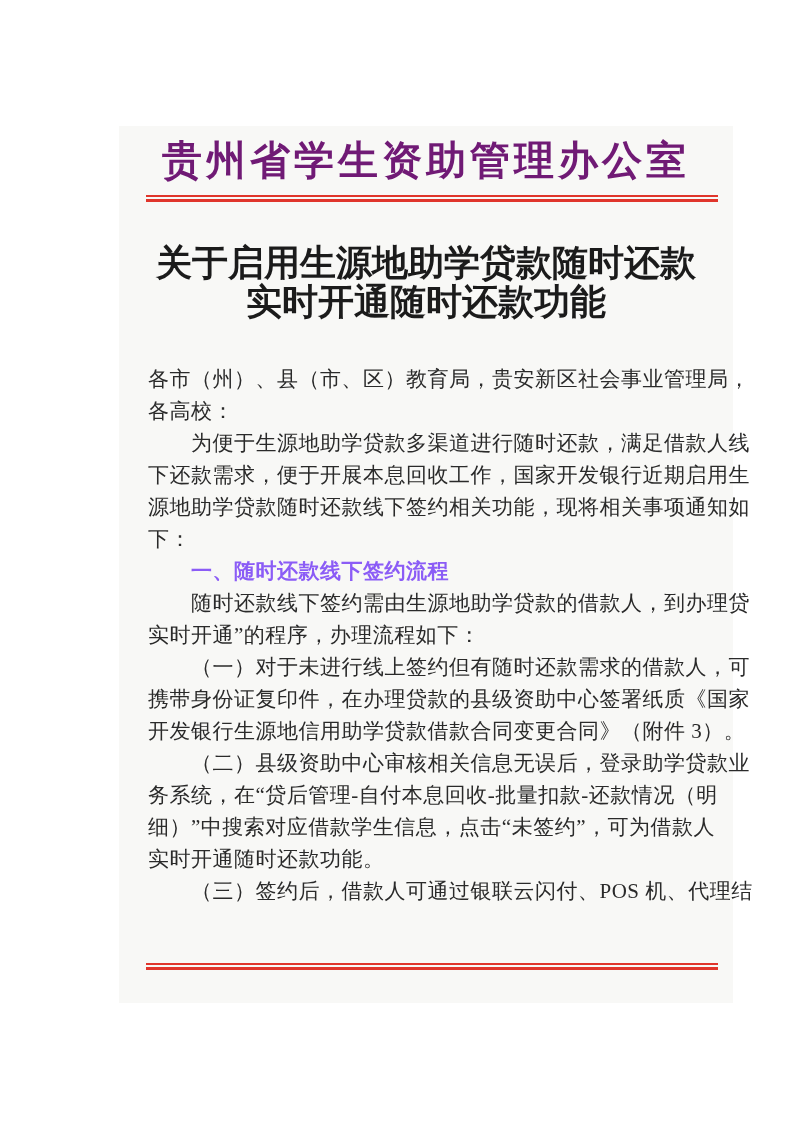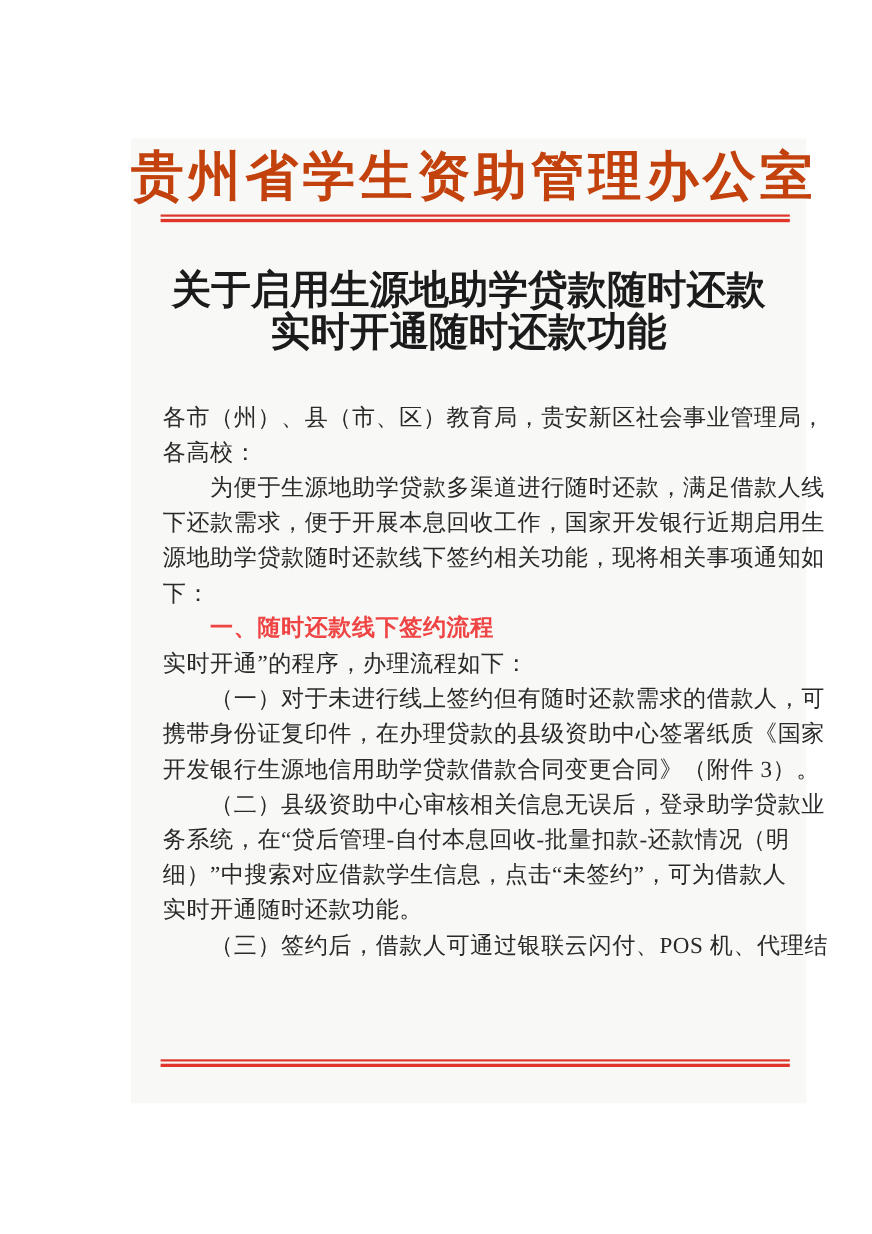--- a/index.html
+++ b/index.html
@@ -24,23 +24,23 @@
     height: 877px;
     background: #f8f8f6;
   }
   
   .letterhead {
     position: absolute;
     top: 8px;
     left: 0;
     width: 100%;
     text-align: center;
-    color: #c2410c;
+    color: #701a75;
     font-weight: bold;
-    font-size: 48px;
+    font-size: 40px;
     letter-spacing: 4px;
     line-height: 54px;
     white-space: nowrap;
   }
   
   .rule {
     position: absolute;
     left: 27px;
     width: 572px;
     height: 2px;
@@ -73,21 +73,21 @@
     margin-top: 16px;
   }
   .body-text .line {
     white-space: nowrap;
     letter-spacing: 0.5px;
   }
   .body-text .line.indent { padding-left: 43px; }
   .body-text .line.bold {
     font-weight: bold;
     font-family: "Liberation Sans", "DejaVu Sans", sans-serif;
-    color: #ef4444;
+    color: #8b5cf6;
   }
 </style>
 </head>
 <body>
 
 <div class="canvas">
   <div class="page">
 
     <div class="letterhead">贵州省学生资助管理办公室</div>
 
@@ -99,20 +99,21 @@
     </div>
 
     <div class="body-text">
         <div class="line">各市（州）、县（市、区）教育局，贵安新区社会事业管理局，</div>
         <div class="line">各高校：</div>
         <div class="line indent">为便于生源地助学贷款多渠道进行随时还款，满足借款人线</div>
         <div class="line">下还款需求，便于开展本息回收工作，国家开发银行近期启用生</div>
         <div class="line">源地助学贷款随时还款线下签约相关功能，现将相关事项通知如</div>
         <div class="line">下：</div>
         <div class="line indent bold">一、随时还款线下签约流程</div>
+        <div class="line indent">随时还款线下签约需由生源地助学贷款的借款人，到办理贷</div>
         <div class="line">实时开通”的程序，办理流程如下：</div>
         <div class="line indent">（一）对于未进行线上签约但有随时还款需求的借款人，可</div>
         <div class="line">携带身份证复印件，在办理贷款的县级资助中心签署纸质《国家</div>
         <div class="line">开发银行生源地信用助学贷款借款合同变更合同》（附件 3）。</div>
         <div class="line indent">（二）县级资助中心审核相关信息无误后，登录助学贷款业</div>
         <div class="line">务系统，在“贷后管理-自付本息回收-批量扣款-还款情况（明</div>
         <div class="line">细）”中搜索对应借款学生信息，点击“未签约”，可为借款人</div>
         <div class="line">实时开通随时还款功能。</div>
         <div class="line indent">（三）签约后，借款人可通过银联云闪付、POS 机、代理结</div>
       </div>

